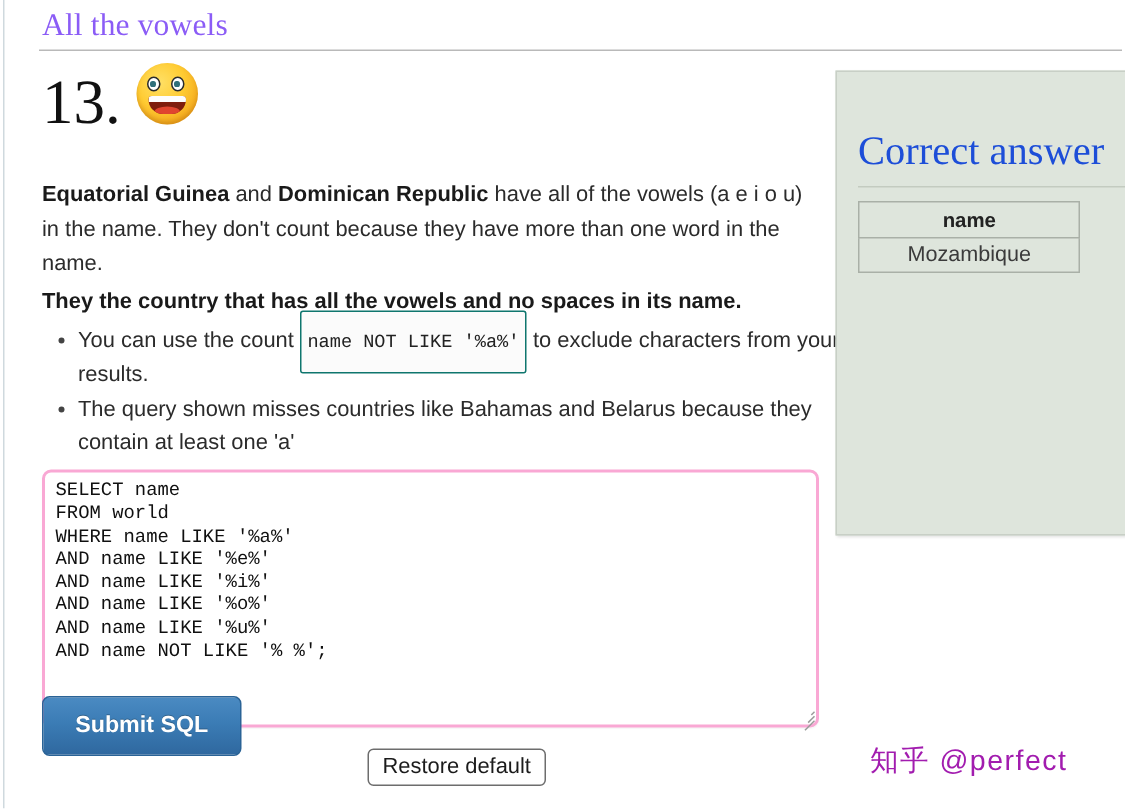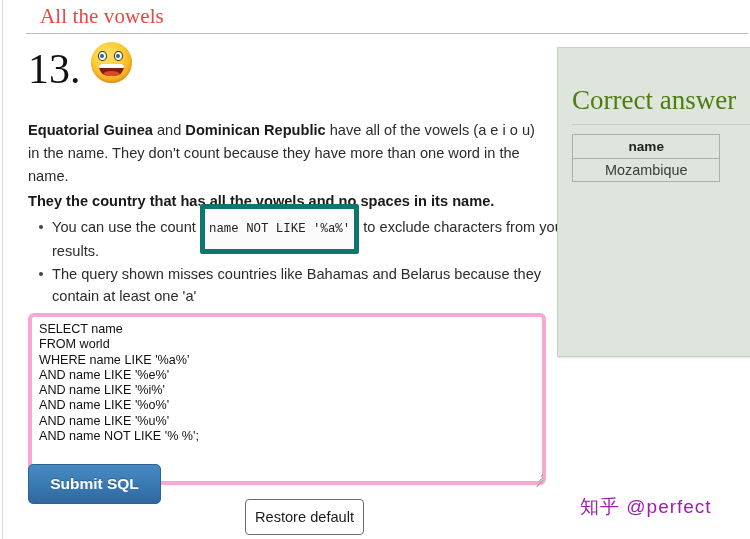--- a/index.html
+++ b/index.html
@@ -21,25 +21,25 @@
     left: 2px;
     top: 0;
     width: 1px;
     height: 539px;
     background: #cfd9de;
   }
 
   
   .page-title {
     position: absolute;
-    left: 40px;
+    left: 28px;
     top: 4px;
     font-family: "Liberation Serif", serif;
     font-size: 21px;
-    color: #ef4444;
+    color: #8b5cf6;
     letter-spacing: 0.1px;
     white-space: nowrap;
   }
   .title-rule {
     position: absolute;
     left: 26px;
     top: 33px;
     width: 722px;
     height: 1px;
     background: #b9b9b9;
@@ -154,40 +154,40 @@
     top: 9px;
     width: 4px;
     height: 4px;
     border-radius: 50%;
     background: #444;
   }
   code.inline-code {
     font-family: "Liberation Mono", "DejaVu Sans Mono", monospace;
     font-size: 12.4px;
     background: #fbfbfb;
-    border: 5px solid #0f766e;
+    border: 1px solid #0f766e;
     border-radius: 2px;
     padding: 13px 4px;
     color: #222;
     white-space: nowrap;
   }
 
   
   .sql-area {
     position: absolute;
     left: 28px;
     top: 313px;
     width: 518px;
     height: 172px;
     box-sizing: border-box;
-    border: 4px solid #f9a8d4;
+    border: 2px solid #f9a8d4;
     border-radius: 6px;
     background: #ffffff;
     padding: 5px 7px;
-    font-family: Liberation Sans, sans-serif;
+    font-family: Liberation Mono, monospace;
     font-size: 12.6px;
     line-height: 15.3px;
     color: #101010;
     resize: none;
     outline: none;
     overflow: hidden;
     white-space: pre;
     box-shadow: 0 1px 1px rgba(0,0,0,0.04);
   }
   .resize-grip {
@@ -225,21 +225,21 @@
     font-size: 15.5px;
     font-weight: bold;
     font-family: "Liberation Sans", sans-serif;
     cursor: pointer;
     text-shadow: 0 -1px 0 rgba(0,0,0,0.25);
   }
   .restore-btn {
     position: absolute;
     left: 245px;
     top: 499px;
-    height: 36px;
+    height: 25px;
     box-sizing: border-box;
     padding: 0 9px;
     border: 1px solid #6d6d6d;
     border-radius: 4px;
     background: #ffffff;
     color: #1b1b1b;
     font-size: 14.6px;
     font-family: "Liberation Sans", sans-serif;
     cursor: pointer;
     line-height: 23px;
@@ -256,21 +256,21 @@
     background: #dee5dc;
     border: 1px solid #c8cfc6;
     box-shadow: 1px 1px 2px rgba(0,0,0,0.13);
   }
   .answer-heading {
     position: absolute;
     left: 14px;
     top: 37px;
     font-family: "Liberation Serif", serif;
     font-size: 27px;
-    color: #4d7c0f;
+    color: #1d4ed8;
     white-space: nowrap;
   }
   .answer-heading-rule {
     position: absolute;
     left: 14px;
     top: 76px;
     width: 196px;
     height: 1px;
     background: #c3cbc0;
   }

